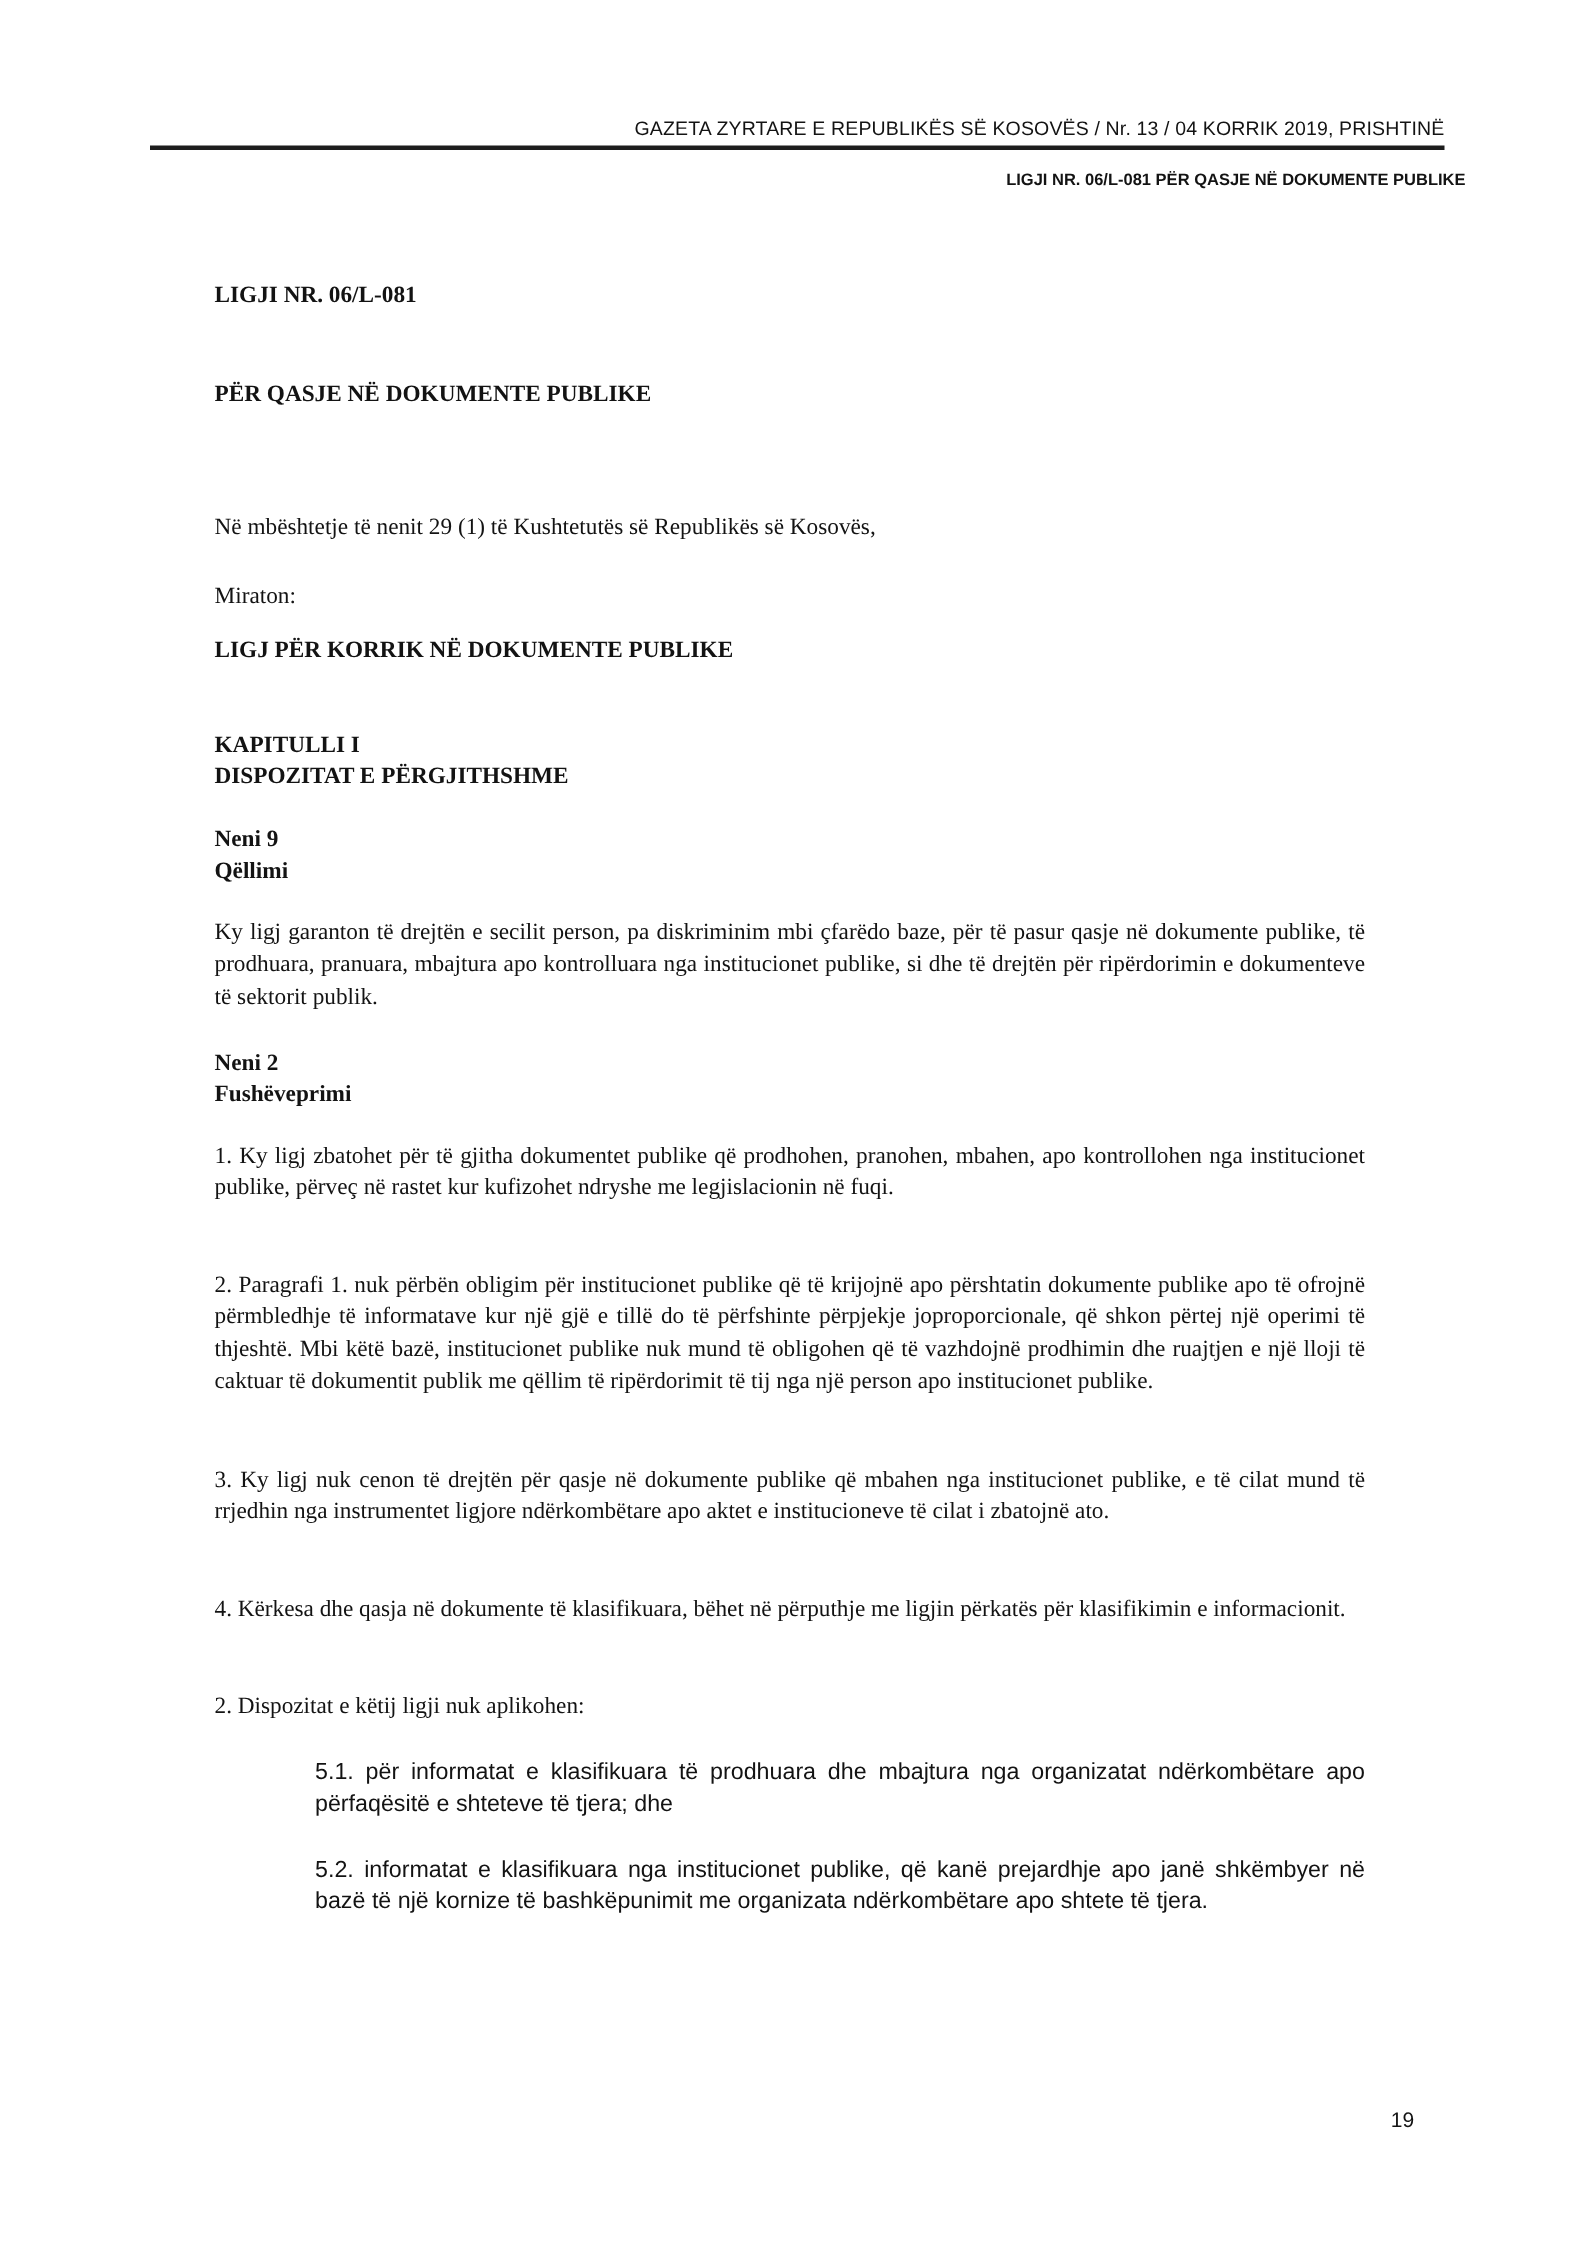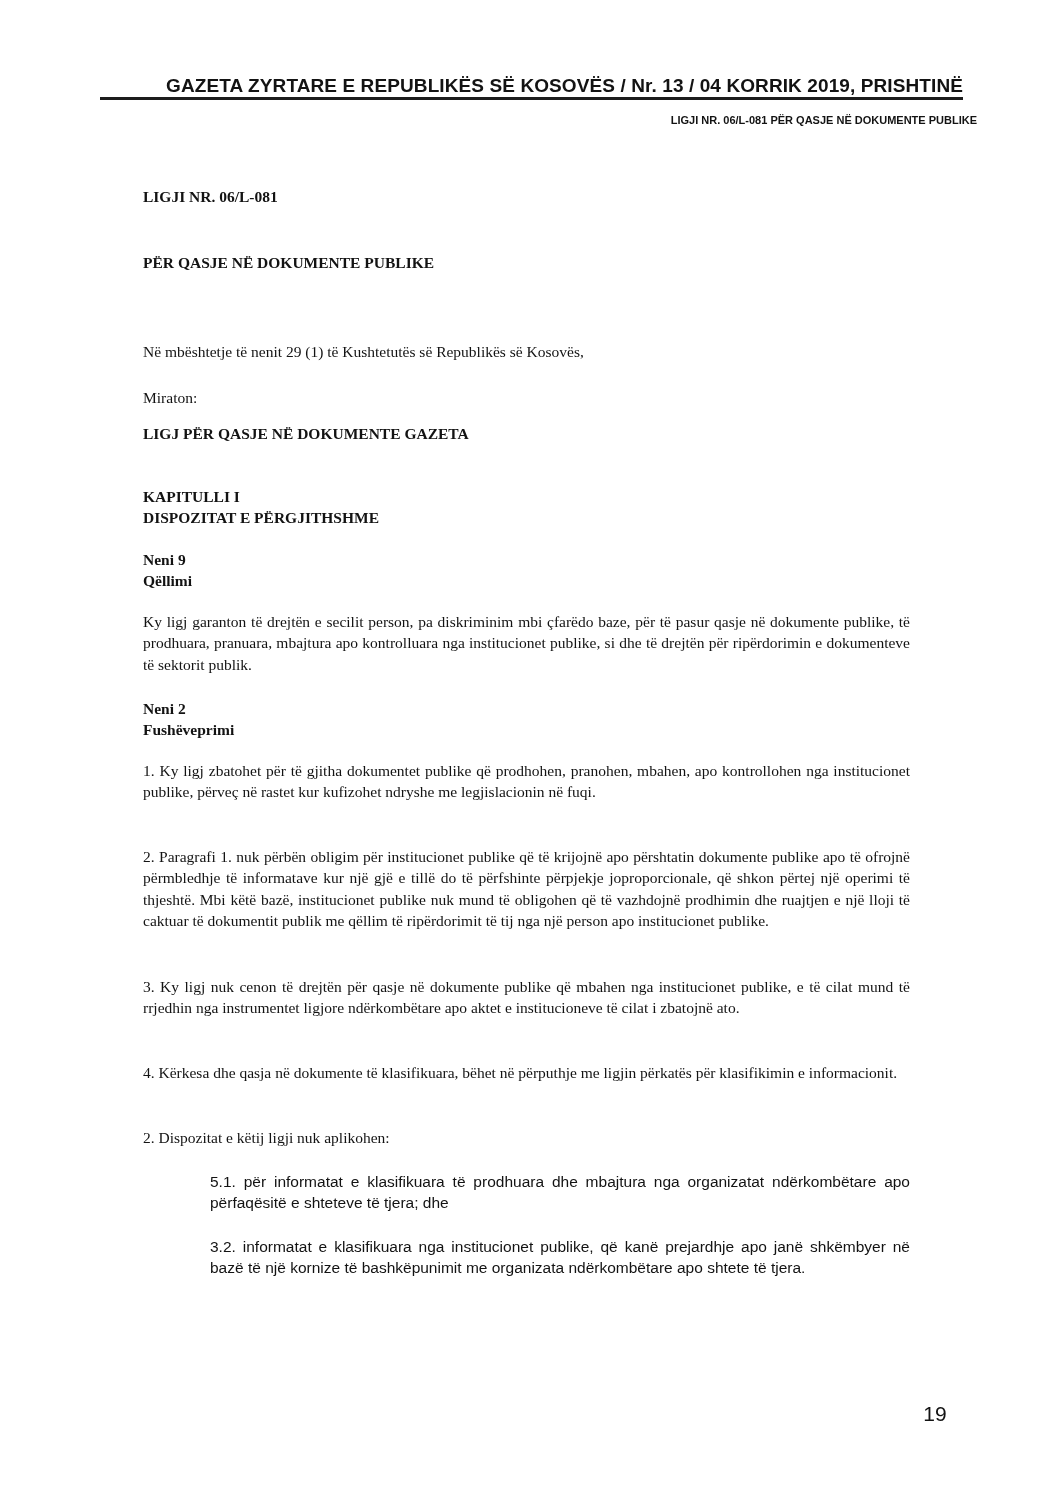--- a/index.html
+++ b/index.html
@@ -23,22 +23,22 @@
   .center { }
   .just { text-align: justify; }
 
   
   .hdr-gazette {
     position: absolute;
     top: 78px;
     right: 95px;
     left: 100px;
     text-align: right;
-    font-weight: bold;
-    font-size: 19px;
+    font-weight: normal;
+    font-size: 13px;
     line-height: 16px;
     letter-spacing: 0.1px;
   }
   .hdr-rule {
     position: absolute;
     top: 97px;
     left: 100px;
     width: 863px;
     height: 3px;
     background: #1d1d1d;
@@ -75,21 +75,21 @@
   .art2-p5      { top: 1127px; }
   .art2-p51     { top: 1171px; }
   .art2-p52     { top: 1236px; }
 
   .page-number {
     position: absolute;
     top: 1403px;
     left: 900px;
     width: 70px;
     text-align: center;
-    font-size: 21px;
+    font-size: 14px;
   }
 </style>
 </head>
 <body>
 
 <div class="page">
 
   <header>
     <div class="hdr-gazette">GAZETA ZYRTARE E REPUBLIKËS SË KOSOVËS / Nr. 13 / 04 KORRIK 2019, PRISHTINË</div>
     <div class="hdr-rule"></div>
@@ -98,21 +98,21 @@
 
   <div class="abs col b law-number">LIGJI NR. 06/L-081</div>
 
   <div class="abs col b center main-title">PËR QASJE NË DOKUMENTE PUBLIKE</div>
 
 
   <div class="abs col basis">Në mbështetje të nenit 29 (1) të Kushtetutës së Republikës së Kosovës,</div>
 
   <div class="abs col approves">Miraton:</div>
 
-  <div class="abs col b center act-title">LIGJ PËR QASJE NË DOKUMENTE GAZETA</div>
+  <div class="abs col b center act-title">LIGJ PËR KORRIK NË DOKUMENTE PUBLIKE</div>
 
   <div class="abs col b center chapter">
     <div>KAPITULLI I</div>
     <div>DISPOZITAT E PËRGJITHSHME</div>
   </div>
 
   <div class="abs col b center art1-head">
     <div>Neni 9</div>
     <div>Qëllimi</div>
   </div>
@@ -129,17 +129,17 @@
   <div class="abs col just art2-p2">2. Paragrafi 1. nuk përbën obligim për institucionet publike që të krijojnë apo përshtatin dokumente publike apo të ofrojnë përmbledhje të informatave kur një gjë e tillë do të përfshinte përpjekje joproporcionale, që shkon përtej një operimi të thjeshtë. Mbi këtë bazë, institucionet publike nuk mund të obligohen që të vazhdojnë prodhimin dhe ruajtjen e një lloji të caktuar të dokumentit publik me qëllim të ripërdorimit të tij nga një person apo institucionet publike.</div>
 
   <div class="abs col just art2-p3">3. Ky ligj nuk cenon të drejtën për qasje në dokumente publike që mbahen nga institucionet publike, e të cilat mund të rrjedhin nga instrumentet ligjore ndërkombëtare apo aktet e institucioneve të cilat i zbatojnë ato.</div>
 
   <div class="abs col just art2-p4">4. Kërkesa dhe qasja në dokumente të klasifikuara, bëhet në përputhje me ligjin përkatës për klasifikimin e informacionit.</div>
 
   <div class="abs col art2-p5">2. Dispozitat e këtij ligji nuk aplikohen:</div>
 
   <div class="abs col2 just art2-p51">5.1. për informatat e klasifikuara të prodhuara dhe mbajtura nga organizatat ndërkombëtare apo përfaqësitë e shteteve të tjera; dhe</div>
 
-  <div class="abs col2 just art2-p52">3.2. informatat e klasifikuara nga institucionet publike, që kanë prejardhje apo janë shkëmbyer në bazë të një kornize të bashkëpunimit me organizata ndërkombëtare apo shtete të tjera.</div>
+  <div class="abs col2 just art2-p52">5.2. informatat e klasifikuara nga institucionet publike, që kanë prejardhje apo janë shkëmbyer në bazë të një kornize të bashkëpunimit me organizata ndërkombëtare apo shtete të tjera.</div>
 
   <div class="page-number">19</div>
 
 </div>
 
 </body></html>

